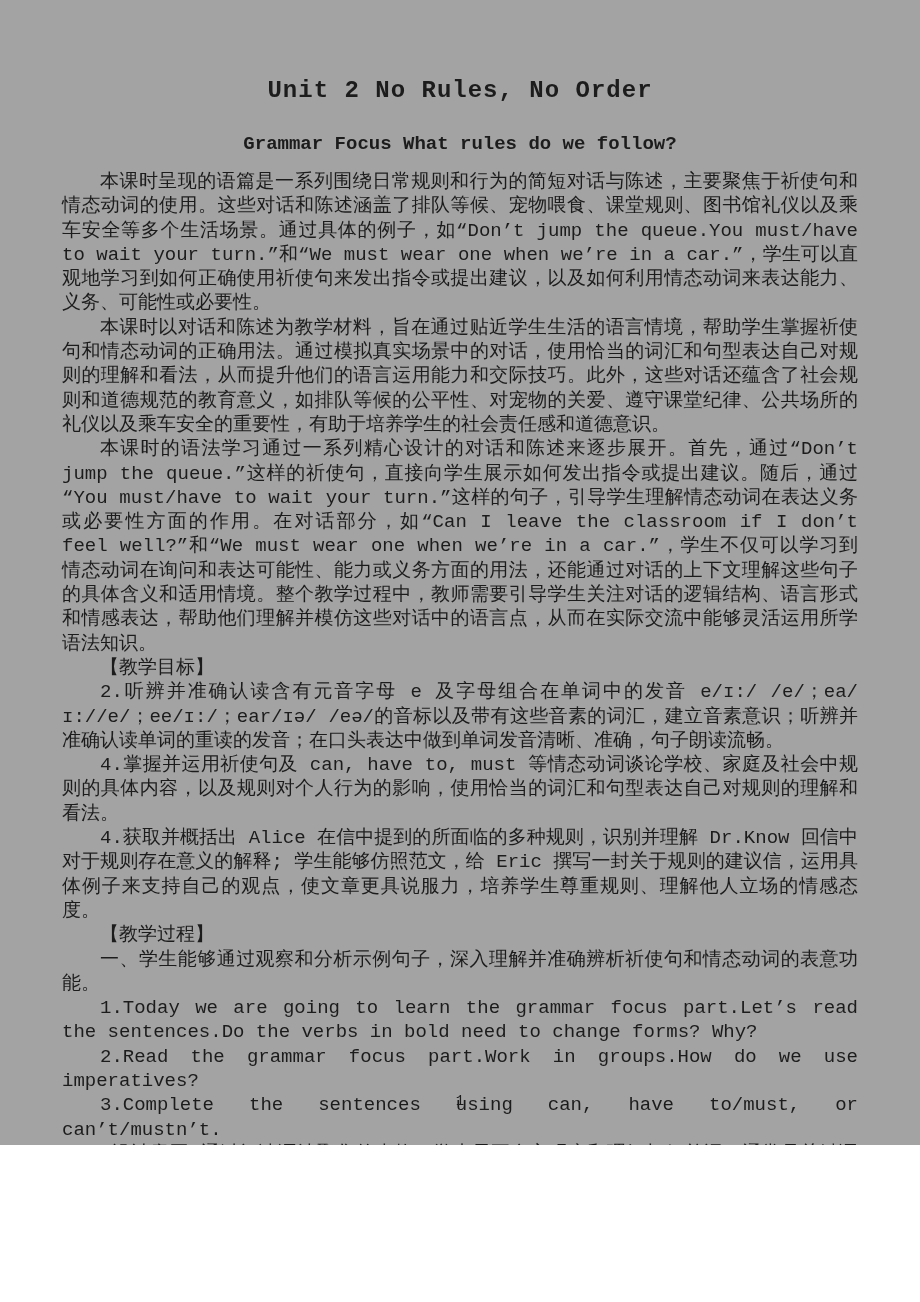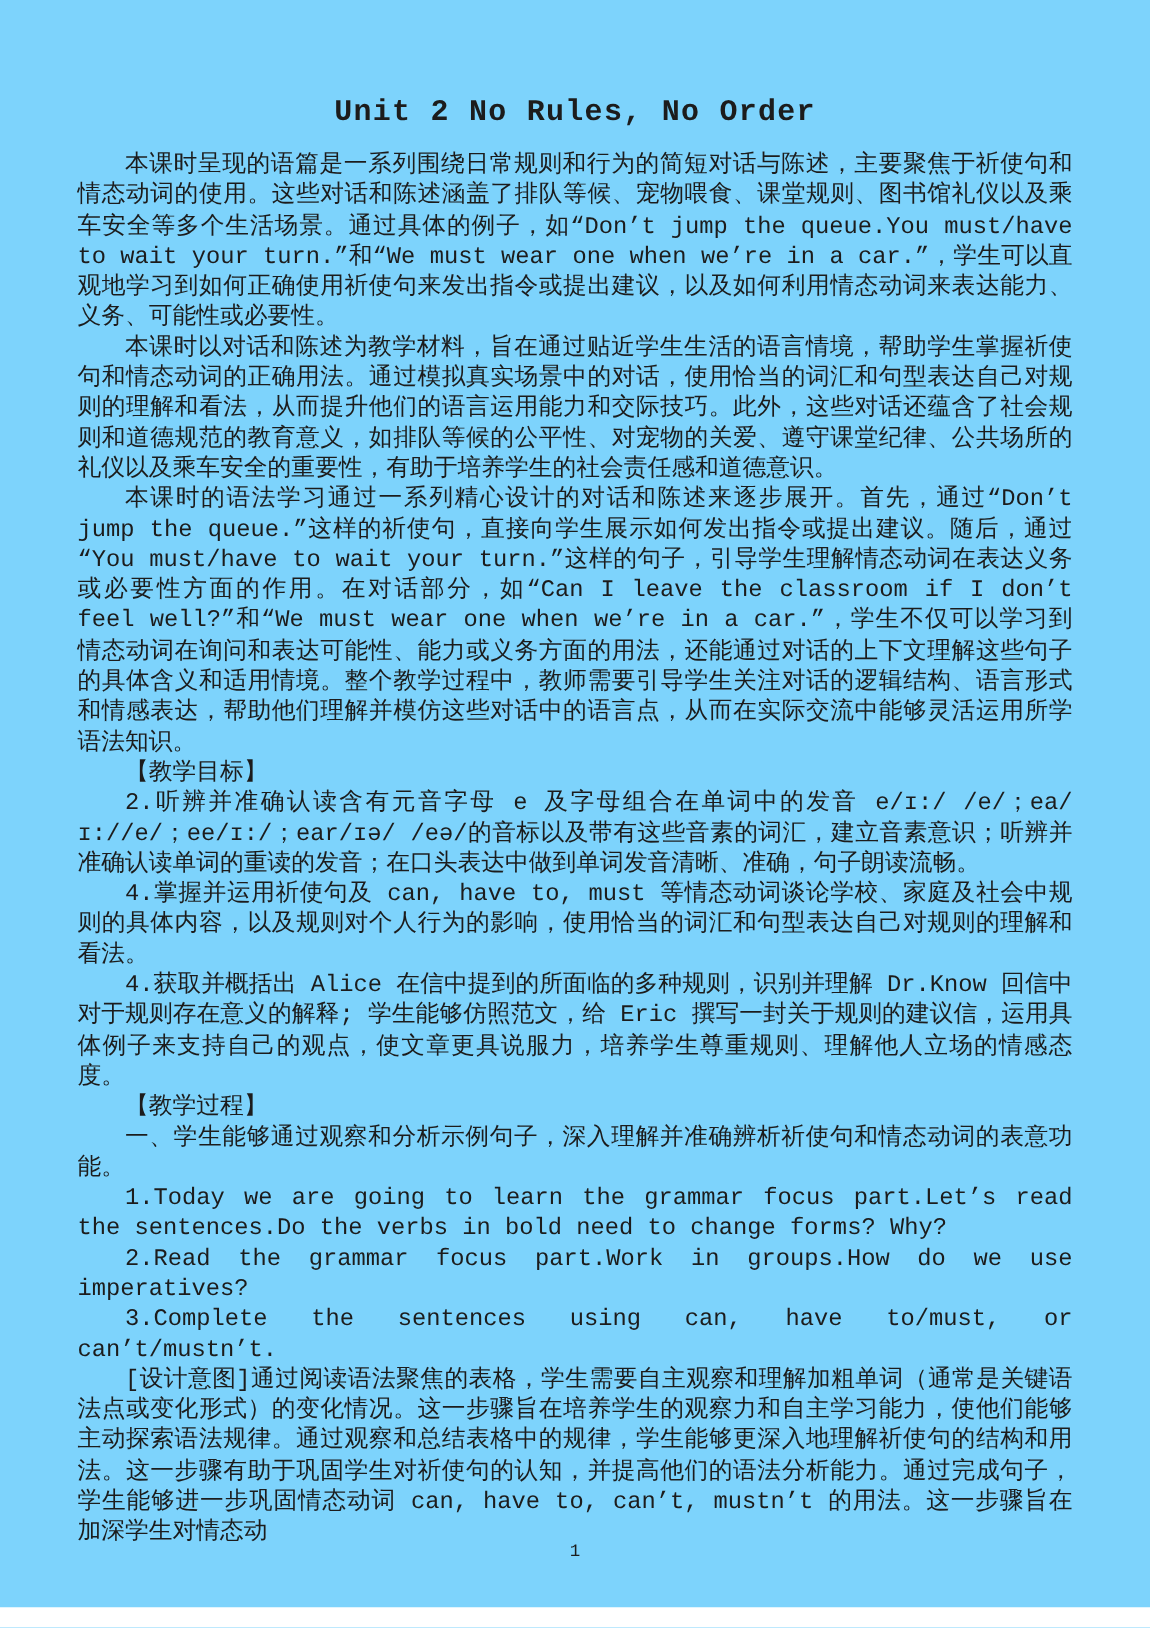--- a/index.html
+++ b/index.html
@@ -3,23 +3,23 @@
 <meta charset="utf-8">
 <style>
   html, body {
     margin: 0;
     padding: 0;
     background: #ffffff;
   }
   .page {
     position: relative;
     width: 920px;
-    height: 1286px;
+    height: 1145px;
     margin: 0 auto;
-    background: #7dd3fc;
+    background: #a3a3a3;
     color: #1c1c1c;
     font-family: "Liberation Mono", "DejaVu Sans Mono", monospace;
     box-sizing: border-box;
     padding-top: 76px;
     overflow: hidden;
   }
   .doc-title {
     text-align: center;
     font-size: 24px;
     line-height: 30px;
@@ -60,20 +60,21 @@
     color: #1c1c1c;
   }
 </style>
 </head>
 <body>
 
 <div class="page">
 
   <div class="doc-title">Unit 2 No Rules, No Order</div>
 
+  <div class="doc-subtitle">Grammar Focus What rules do we follow?</div>
 
   <div class="body-text">
 
     <p>本课时呈现的语篇是一系列围绕日常规则和行为的简短对话与陈述，主要聚焦于祈使句和情态动词的使用。这些对话和陈述涵盖了排队等候、宠物喂食、课堂规则、图书馆礼仪以及乘车安全等多个生活场景。通过具体的例子，如“Don’t jump the queue.You must/have to wait your turn.”和“We must wear one when we’re in a car.”，学生可以直观地学习到如何正确使用祈使句来发出指令或提出建议，以及如何利用情态动词来表达能力、义务、可能性或必要性。</p>
     <p>本课时以对话和陈述为教学材料，旨在通过贴近学生生活的语言情境，帮助学生掌握祈使句和情态动词的正确用法。通过模拟真实场景中的对话，使用恰当的词汇和句型表达自己对规则的理解和看法，从而提升他们的语言运用能力和交际技巧。此外，这些对话还蕴含了社会规则和道德规范的教育意义，如排队等候的公平性、对宠物的关爱、遵守课堂纪律、公共场所的礼仪以及乘车安全的重要性，有助于培养学生的社会责任感和道德意识。</p>
     <p>本课时的语法学习通过一系列精心设计的对话和陈述来逐步展开。首先，通过“Don’t jump the queue.”这样的祈使句，直接向学生展示如何发出指令或提出建议。随后，通过“You must/have to wait your turn.”这样的句子，引导学生理解情态动词在表达义务或必要性方面的作用。在对话部分，如“Can I leave the classroom if I don’t feel well?”和“We must wear one when we’re in a car.”，学生不仅可以学习到情态动词在询问和表达可能性、能力或义务方面的用法，还能通过对话的上下文理解这些句子的具体含义和适用情境。整个教学过程中，教师需要引导学生关注对话的逻辑结构、语言形式和情感表达，帮助他们理解并模仿这些对话中的语言点，从而在实际交流中能够灵活运用所学语法知识。</p>
 
     <p class="section-heading">【教学目标】</p>
     <p>2.听辨并准确认读含有元音字母 e 及字母组合在单词中的发音 e/ɪ:/ /e/；ea/ɪ://e/；ee/ɪ:/；ear/ɪə/ /eə/的音标以及带有这些音素的词汇，建立音素意识；听辨并准确认读单词的重读的发音；在口头表达中做到单词发音清晰、准确，句子朗读流畅。</p>
     <p>4.掌握并运用祈使句及 can, have to, must 等情态动词谈论学校、家庭及社会中规则的具体内容，以及规则对个人行为的影响，使用恰当的词汇和句型表达自己对规则的理解和看法。</p>

